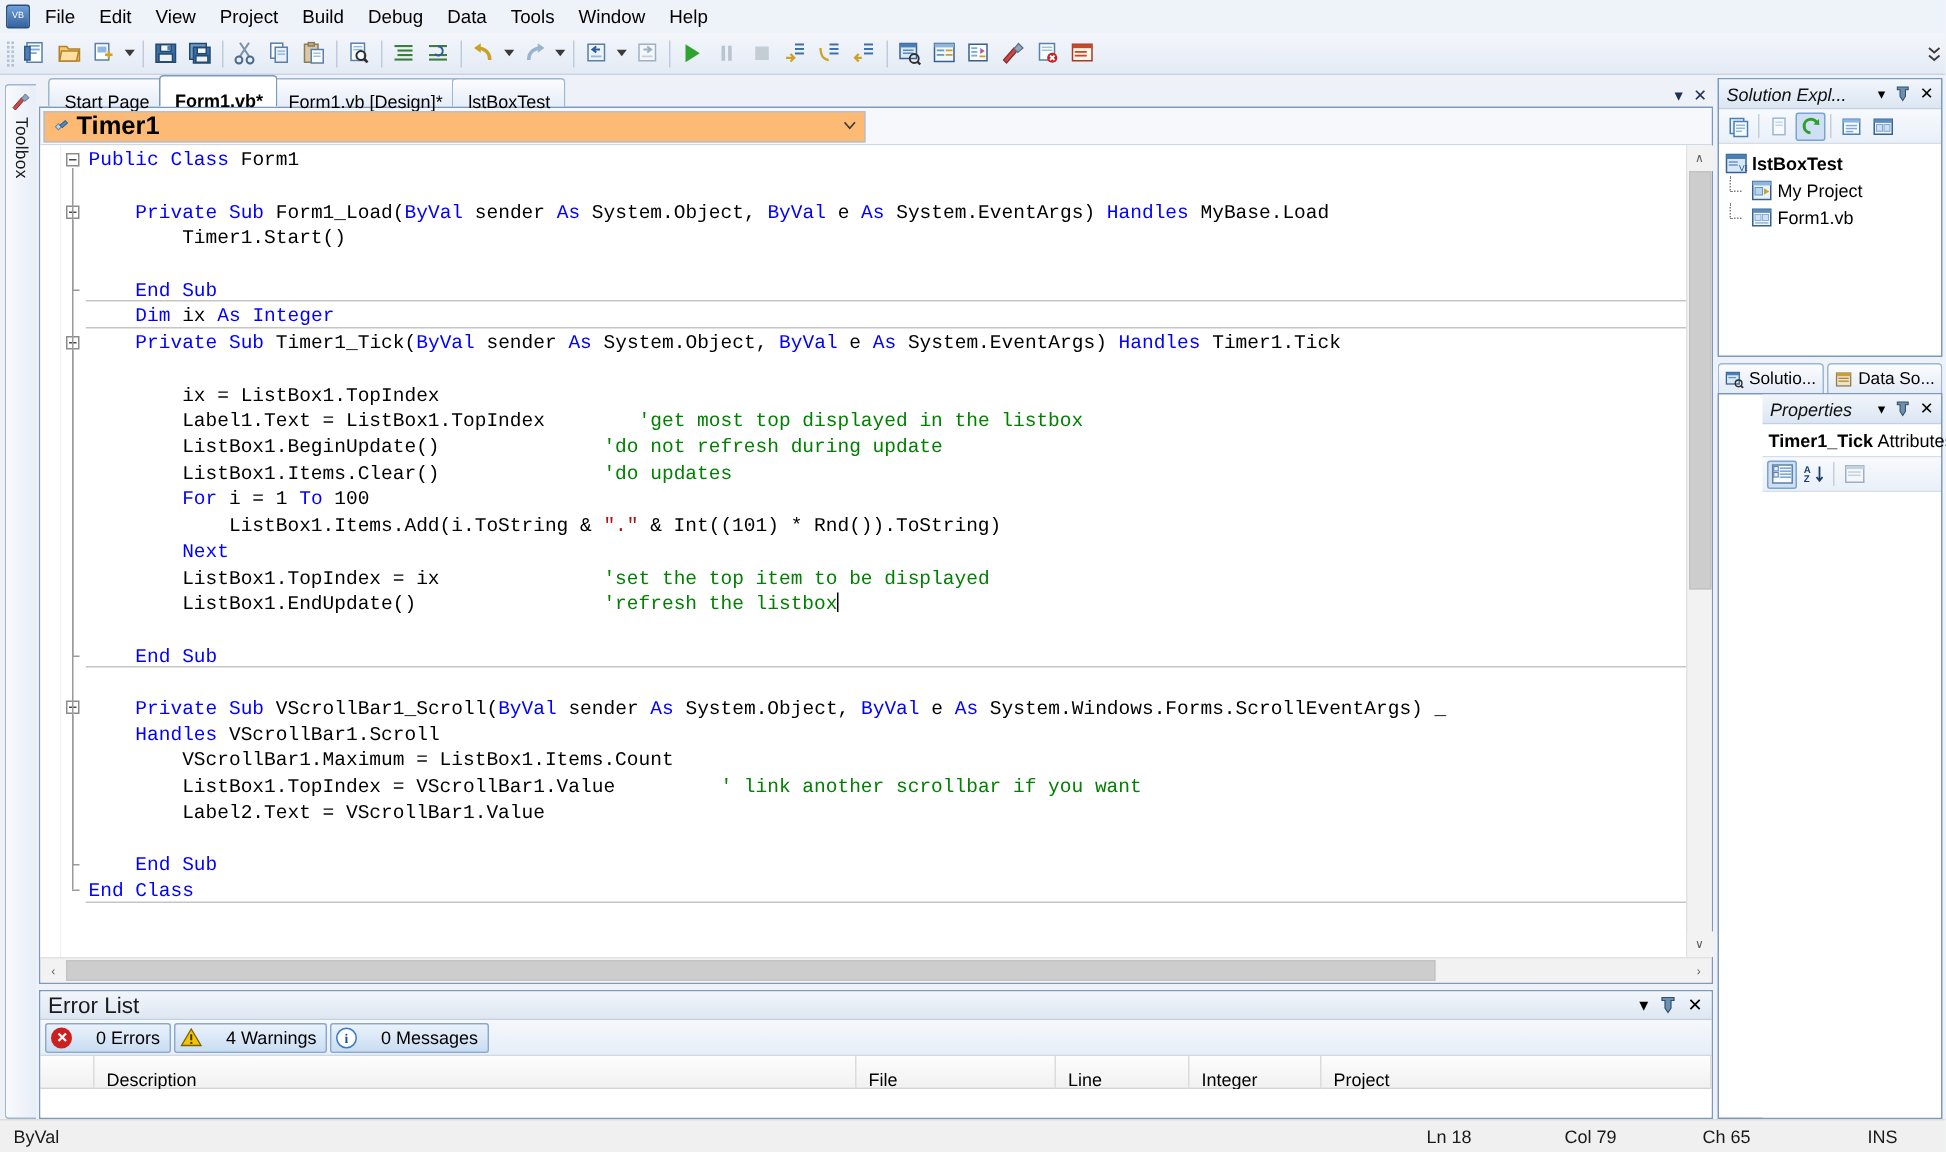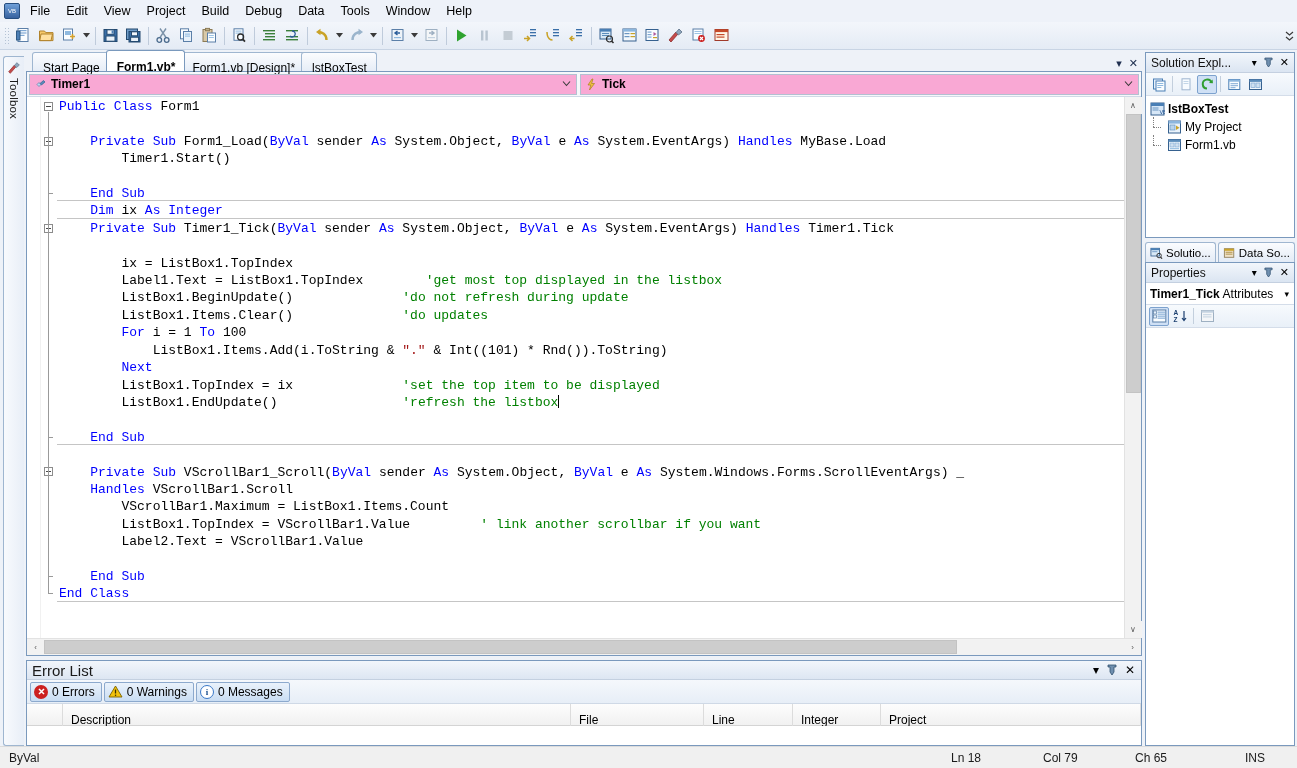--- a/index.html
+++ b/index.html
@@ -186,24 +186,24 @@
   #memberBar {
     height: 25px; flex: 0 0 25px;
     display: flex; align-items: center;
     background: #f6f8fb;
     border-bottom: 1px solid #cfd9e6;
     padding: 2px;
     gap: 3px;
   }
   .combo {
     height: 21px;
-    background: #f9a8d4;
+    background: #fdba74;
     border: 1px solid #b3c0d1;
     display: flex; align-items: center;
-    font-size: 12px;
+    font-size: 17px;
     padding-left: 4px;
     position: relative;
   }
   .combo .ctext { font-weight: bold; color: #000; margin-left: 4px; }
   .combo .arrow {
     position: absolute; right: 5px; top: 4px;
     width: 9px; height: 9px;
   }
   #comboLeft { flex: 0 0 548px; }
   #comboRight { flex: 1 1 auto; }
@@ -335,21 +335,21 @@
   #errHeader .ectl { display: flex; gap: 8px; padding-right: 6px; align-items: center; }
   #errToolbar {
     height: 24px; flex: 0 0 24px;
     background: linear-gradient(#f5f8fc,#e7eef7);
     display: flex; align-items: center; gap: 2px;
     padding: 0 3px;
     border-bottom: 1px solid #cfd9e6;
   }
   .errTog {
     height: 20px;
-    display: flex; align-items: center; gap: 4px;
+    display: flex; align-items: center; gap: 16px;
     padding: 0 6px 0 3px;
     border: 1px solid #8ca9cd;
     background: linear-gradient(#eaf2fb,#c9ddf3);
     border-radius: 2px;
     font-size: 12px; color: #000;
   }
   .badge { width: 14px; height: 14px; border-radius: 50%; display: flex; align-items: center; justify-content: center; }
   #errCols {
     height: 22px; flex: 0 0 22px;
     display: flex;
@@ -377,21 +377,21 @@
     background: #fff;
     display: flex; flex-direction: column;
   }
   .panelHdr {
     height: 20px; flex: 0 0 20px;
     background: linear-gradient(#f2f6fb,#dbe5f2);
     display: flex; align-items: center;
     padding-left: 5px;
     border-bottom: 1px solid #c4d0e0;
   }
-  .panelHdr .ptitle { flex: 1; font-size: 12px; color: #101010; }
+  .panelHdr .ptitle { flex: 1; font-size: 12px; color: #101010; font-style: italic; }
   .panelHdr .pctl { display: flex; align-items: center; gap: 7px; padding-right: 5px; }
   .panelTools {
     height: 23px; flex: 0 0 23px;
     background: linear-gradient(#f7fafd,#e9f0f8);
     border-bottom: 1px solid #d4dde9;
     display: flex; align-items: center; gap: 1px; padding: 0 3px;
   }
   .ptbtn {
     width: 20px; height: 19px;
     display: flex; align-items: center; justify-content: center;
@@ -426,21 +426,21 @@
     padding: 0 4px;
     font-size: 11.5px;
     background: linear-gradient(#fbfcfe,#e3ebf6);
     border: 1px solid #9fb6d0;
     border-bottom: none;
     border-radius: 3px 3px 0 0;
     color: #000;
     overflow: hidden;
     white-space: nowrap;
   }
-  #propsPanel { flex: 0 0 auto; margin-top: 0; }
+  #propsPanel { flex: 0 0 auto; margin-top: 0; padding-left: 29px; }
   #propObj {
     height: 22px; flex: 0 0 22px;
     display: flex; align-items: center;
     border-bottom: 1px solid #d4dde9;
     font-size: 12px;
     padding-left: 4px;
     background: #fff;
     gap: 3px;
   }
   #propObj .bold { font-weight: bold; }
@@ -760,29 +760,20 @@
 
       <div id="editorFrame">
 
         <div id="memberBar">
           <div class="combo" id="comboLeft">
             <svg width="13" height="13" viewBox="0 0 13 13">
               <path d="M3 6.5 L5 4.5 L7 6.5 L5 8.5 Z" fill="#bcd7ef" stroke="#5b7fa8" stroke-width="0.7"></path>
               <path d="M6 5.5 L9.5 2.5 L11 4 L7.5 7 Z" fill="#5b8cbb" stroke="#36618f" stroke-width="0.7"></path>
             </svg>
             <span class="ctext">Timer1</span>
-            <svg class="arrow" viewBox="0 0 9 9">
-              <path d="M1 2.5 L4.5 6.5 L8 2.5" stroke="#3a3a3a" fill="none" stroke-width="1.1"></path>
-            </svg>
-          </div>
-          <div class="combo" id="comboRight">
-            <svg width="13" height="13" viewBox="0 0 13 13">
-              <path d="M7 1 L3 7 L5.8 7 L4.5 12 L9.5 5.5 L6.6 5.5 L8 1 Z" fill="#f0c040" stroke="#a8811c" stroke-width="0.7"></path>
-            </svg>
-            <span class="ctext">Tick</span>
             <svg class="arrow" viewBox="0 0 9 9">
               <path d="M1 2.5 L4.5 6.5 L8 2.5" stroke="#3a3a3a" fill="none" stroke-width="1.1"></path>
             </svg>
           </div>
         </div>
 
         <div id="codeWrap">
           <div id="indicatorMargin"></div>
           <div id="outlineMargin">
 
@@ -873,21 +864,21 @@
             <span>0 Errors</span>
           </div>
           <div class="errTog">
             <span style="width:15px;height:14px;display:flex;align-items:center;justify-content:center">
               <svg width="15" height="13" viewBox="0 0 15 13">
                 <path d="M7.5 1 L14 12 H1 Z" fill="#f2c20c" stroke="#7a6200" stroke-width="0.9"></path>
                 <path d="M7.5 4.5 v4" stroke="#3a3000" stroke-width="1.3"></path>
                 <rect x="6.9" y="9.6" width="1.3" height="1.3" fill="#3a3000"></rect>
               </svg>
             </span>
-            <span>0 Warnings</span>
+            <span>4 Warnings</span>
           </div>
           <div class="errTog">
             <span class="badge" style="background:#fff;border:1.4px solid #3a78c8">
               <span style="font:bold 9px 'Liberation Serif',serif;color:#1b4f8f">i</span>
             </span>
             <span>0 Messages</span>
           </div>
         </div>
         <div id="errCols">
           <div class="c" style="width:36px"></div>

